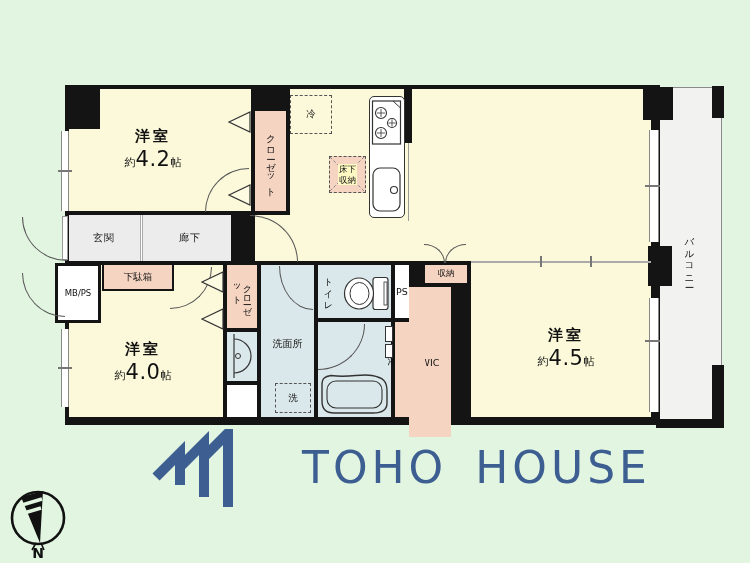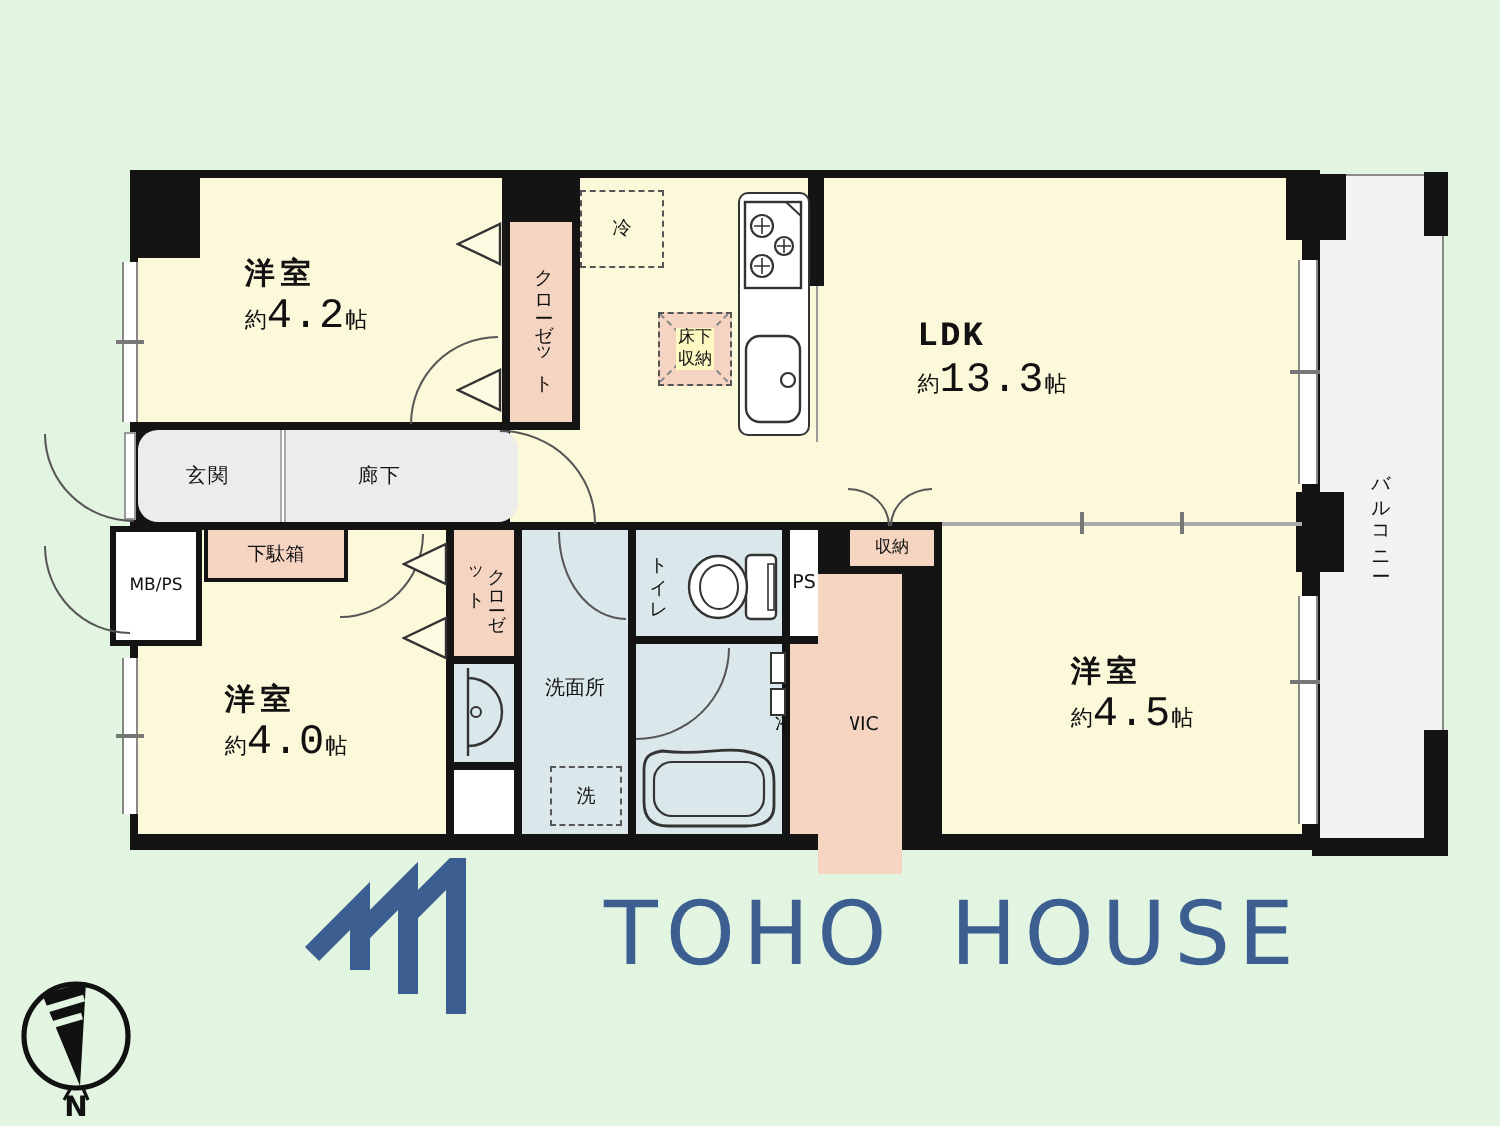--- a/index.html
+++ b/index.html
@@ -11,21 +11,21 @@
   .cream{background:#fbf9da;}
   .pink{background:#f5d5c2;}
   .grey{background:#ececec;}
   .blue{background:#dbe8eb;}
   .white{background:#ffffff;}
   .black{background:#141414;}
   .flexc{display:flex;align-items:center;justify-content:center;}
   .lbl{font-size:10px;letter-spacing:1px;white-space:nowrap;color:#111;}
   .lbl-sm{font-size:8.5px;letter-spacing:0;}
   .vert{writing-mode:vertical-rl;letter-spacing:2px;font-size:9.5px;line-height:1.15;}
-  .room-label{position:absolute;transform:translate(-50%,-50%);text-align:left;white-space:nowrap;font-family:Liberation Mono, monospace;}
+  .room-label{position:absolute;transform:translate(-50%,-50%);text-align:center;white-space:nowrap;}
   .room-name{font-size:15px;font-weight:600;letter-spacing:3px;}
   .room-size{margin-top:1px;}
   .room-size .sm{font-size:11px;}
   .room-size .num{font-size:21px;letter-spacing:.5px;}
   .ldk-name{font-size:17px;font-weight:600;letter-spacing:1px;}
   .dashed{border:1.4px dashed #555;box-sizing:border-box;}
   .bordered{border:2.5px solid #141414;box-sizing:border-box;}
   .door{position:absolute;box-sizing:border-box;}
   .door.tr{border-top:1.2px solid #555;border-right:1.2px solid #555;border-top-right-radius:100%;}
   .door.tl{border-top:1.2px solid #555;border-left:1.2px solid #555;border-top-left-radius:100%;}
@@ -45,21 +45,21 @@
   </div>
 
   <div class="plan">
 
     <div class="tile cream" style="left:4px;top:4px;width:182px;height:122px;"></div>
     <div class="tile pink flexc" style="left:190px;top:26px;width:31px;height:100px;">
       <span class="vert">クローゼット</span>
     </div>
     <div class="tile cream" style="left:225px;top:4px;width:361px;height:172px;"></div>
     <div class="tile cream" style="left:190px;top:130px;width:35px;height:46px;"></div>
-    <div class="tile grey" style="left:4px;top:130px;width:190px;height:46px;border-radius:10px;">
+    <div class="tile grey" style="left:4px;top:130px;width:162px;height:46px;">
       <span class="lbl abs" style="left:24px;top:16px;">玄関</span>
       <span class="lbl abs" style="left:110px;top:16px;">廊下</span>
     </div>
     <div class="abs" style="left:75px;top:130px;width:3px;height:46px;background:#fff;border-left:1px solid #aaa;border-right:1px solid #aaa;box-sizing:border-box;"></div>
     <div class="tile cream" style="left:4px;top:180px;width:154px;height:152px;"></div>
     <div class="tile pink flexc" style="left:162px;top:180px;width:30px;height:63px;">
       <span class="vert" style="height:38px;letter-spacing:1px;font-size:9px;">クローゼット</span>
     </div>
     <div class="tile blue" style="left:162px;top:247px;width:30px;height:49px;"></div>
     <div class="tile white" style="left:162px;top:300px;width:30px;height:32px;"></div>
@@ -180,24 +180,20 @@
     <svg class="abs" style="left:164px;top:248px;" width="27" height="46" viewBox="0 0 27 46">
       <path d="M5,1 L5,45" stroke="#333" stroke-width="1.2"></path>
       <path d="M5,6 A 17,17 0 0 1 5,40" fill="none" stroke="#333" stroke-width="1.2"></path>
       <circle cx="9" cy="23" r="2.5" fill="none" stroke="#333" stroke-width="1"></circle>
     </svg>
 
     <div class="room-label" style="left:88px;top:64px;">
       <div class="room-name">洋室</div>
       <div class="room-size"><span class="sm">約</span><span class="num">4.2</span><span class="sm">帖</span></div>
     </div>
-    <div class="room-label" style="left:431px;top:96px;">
-      <div class="ldk-name">LDK</div>
-      <div class="room-size"><span class="sm">約</span><span class="num">13.3</span><span class="sm">帖</span></div>
-    </div>
     <div class="room-label" style="left:78px;top:277px;">
       <div class="room-name">洋室</div>
       <div class="room-size"><span class="sm">約</span><span class="num">4.0</span><span class="sm">帖</span></div>
     </div>
     <div class="room-label" style="left:501px;top:263px;">
       <div class="room-name">洋室</div>
       <div class="room-size"><span class="sm">約</span><span class="num">4.5</span><span class="sm">帖</span></div>
     </div>
   </div>
 

